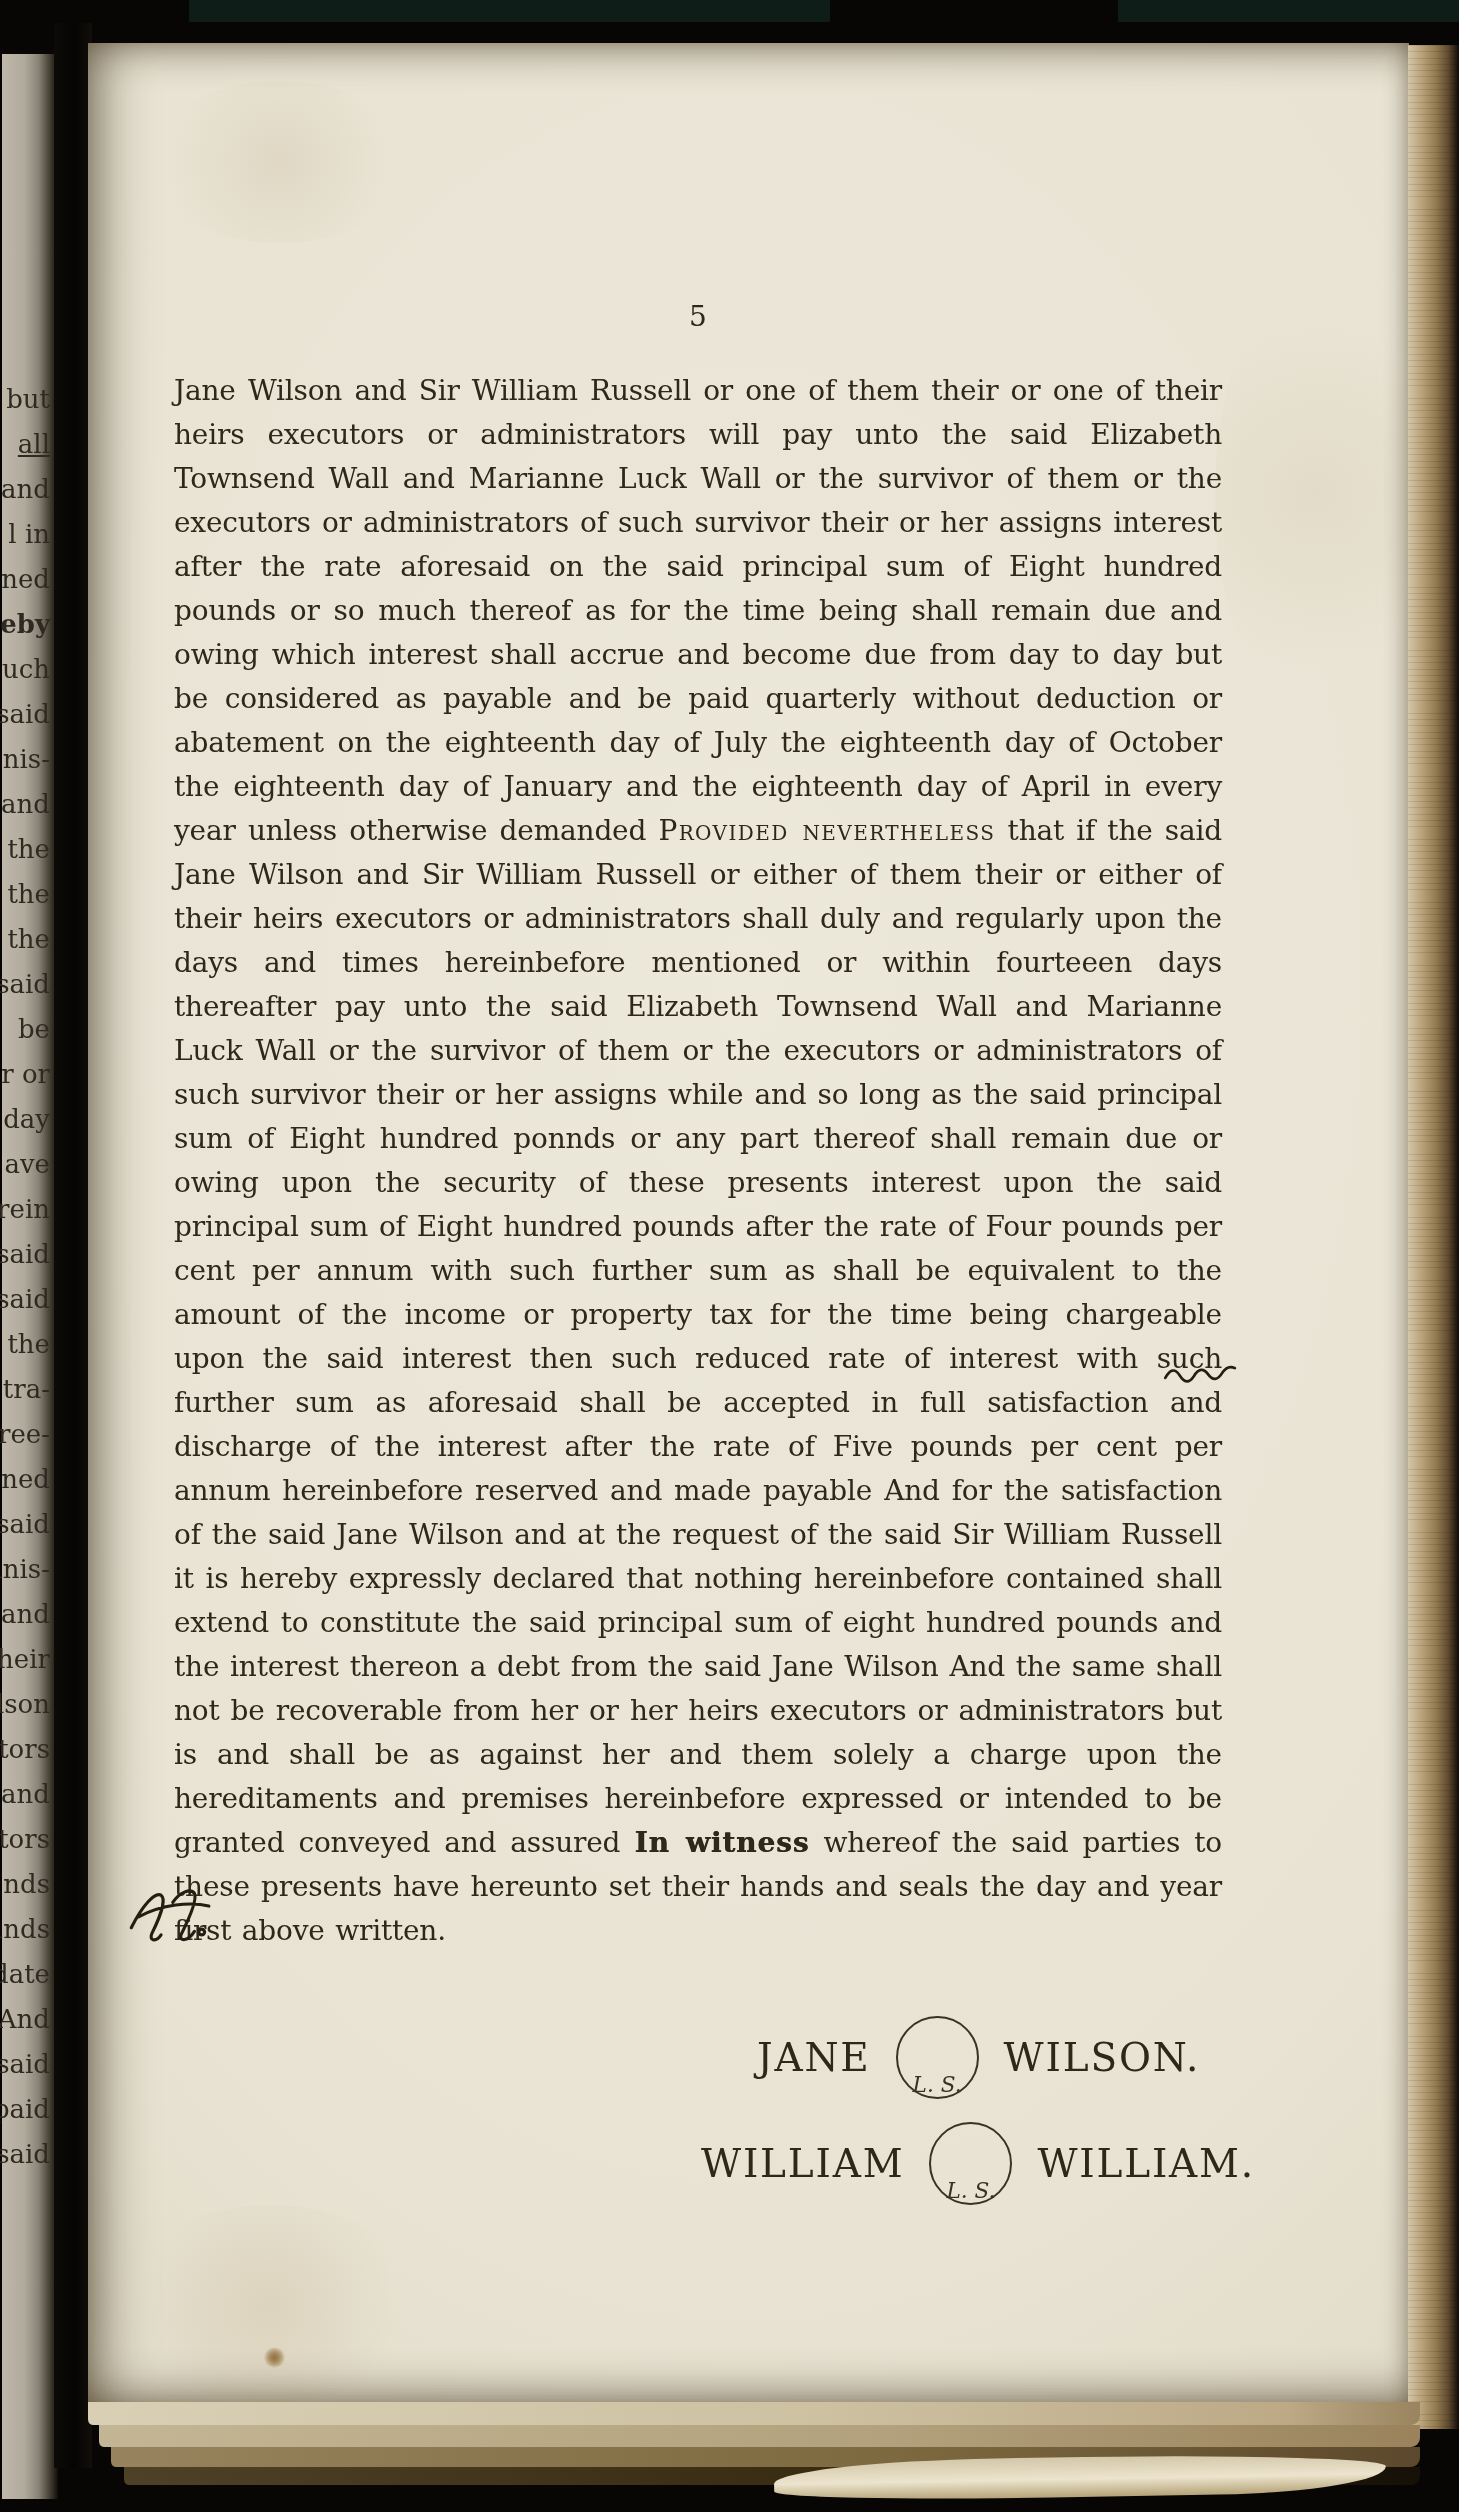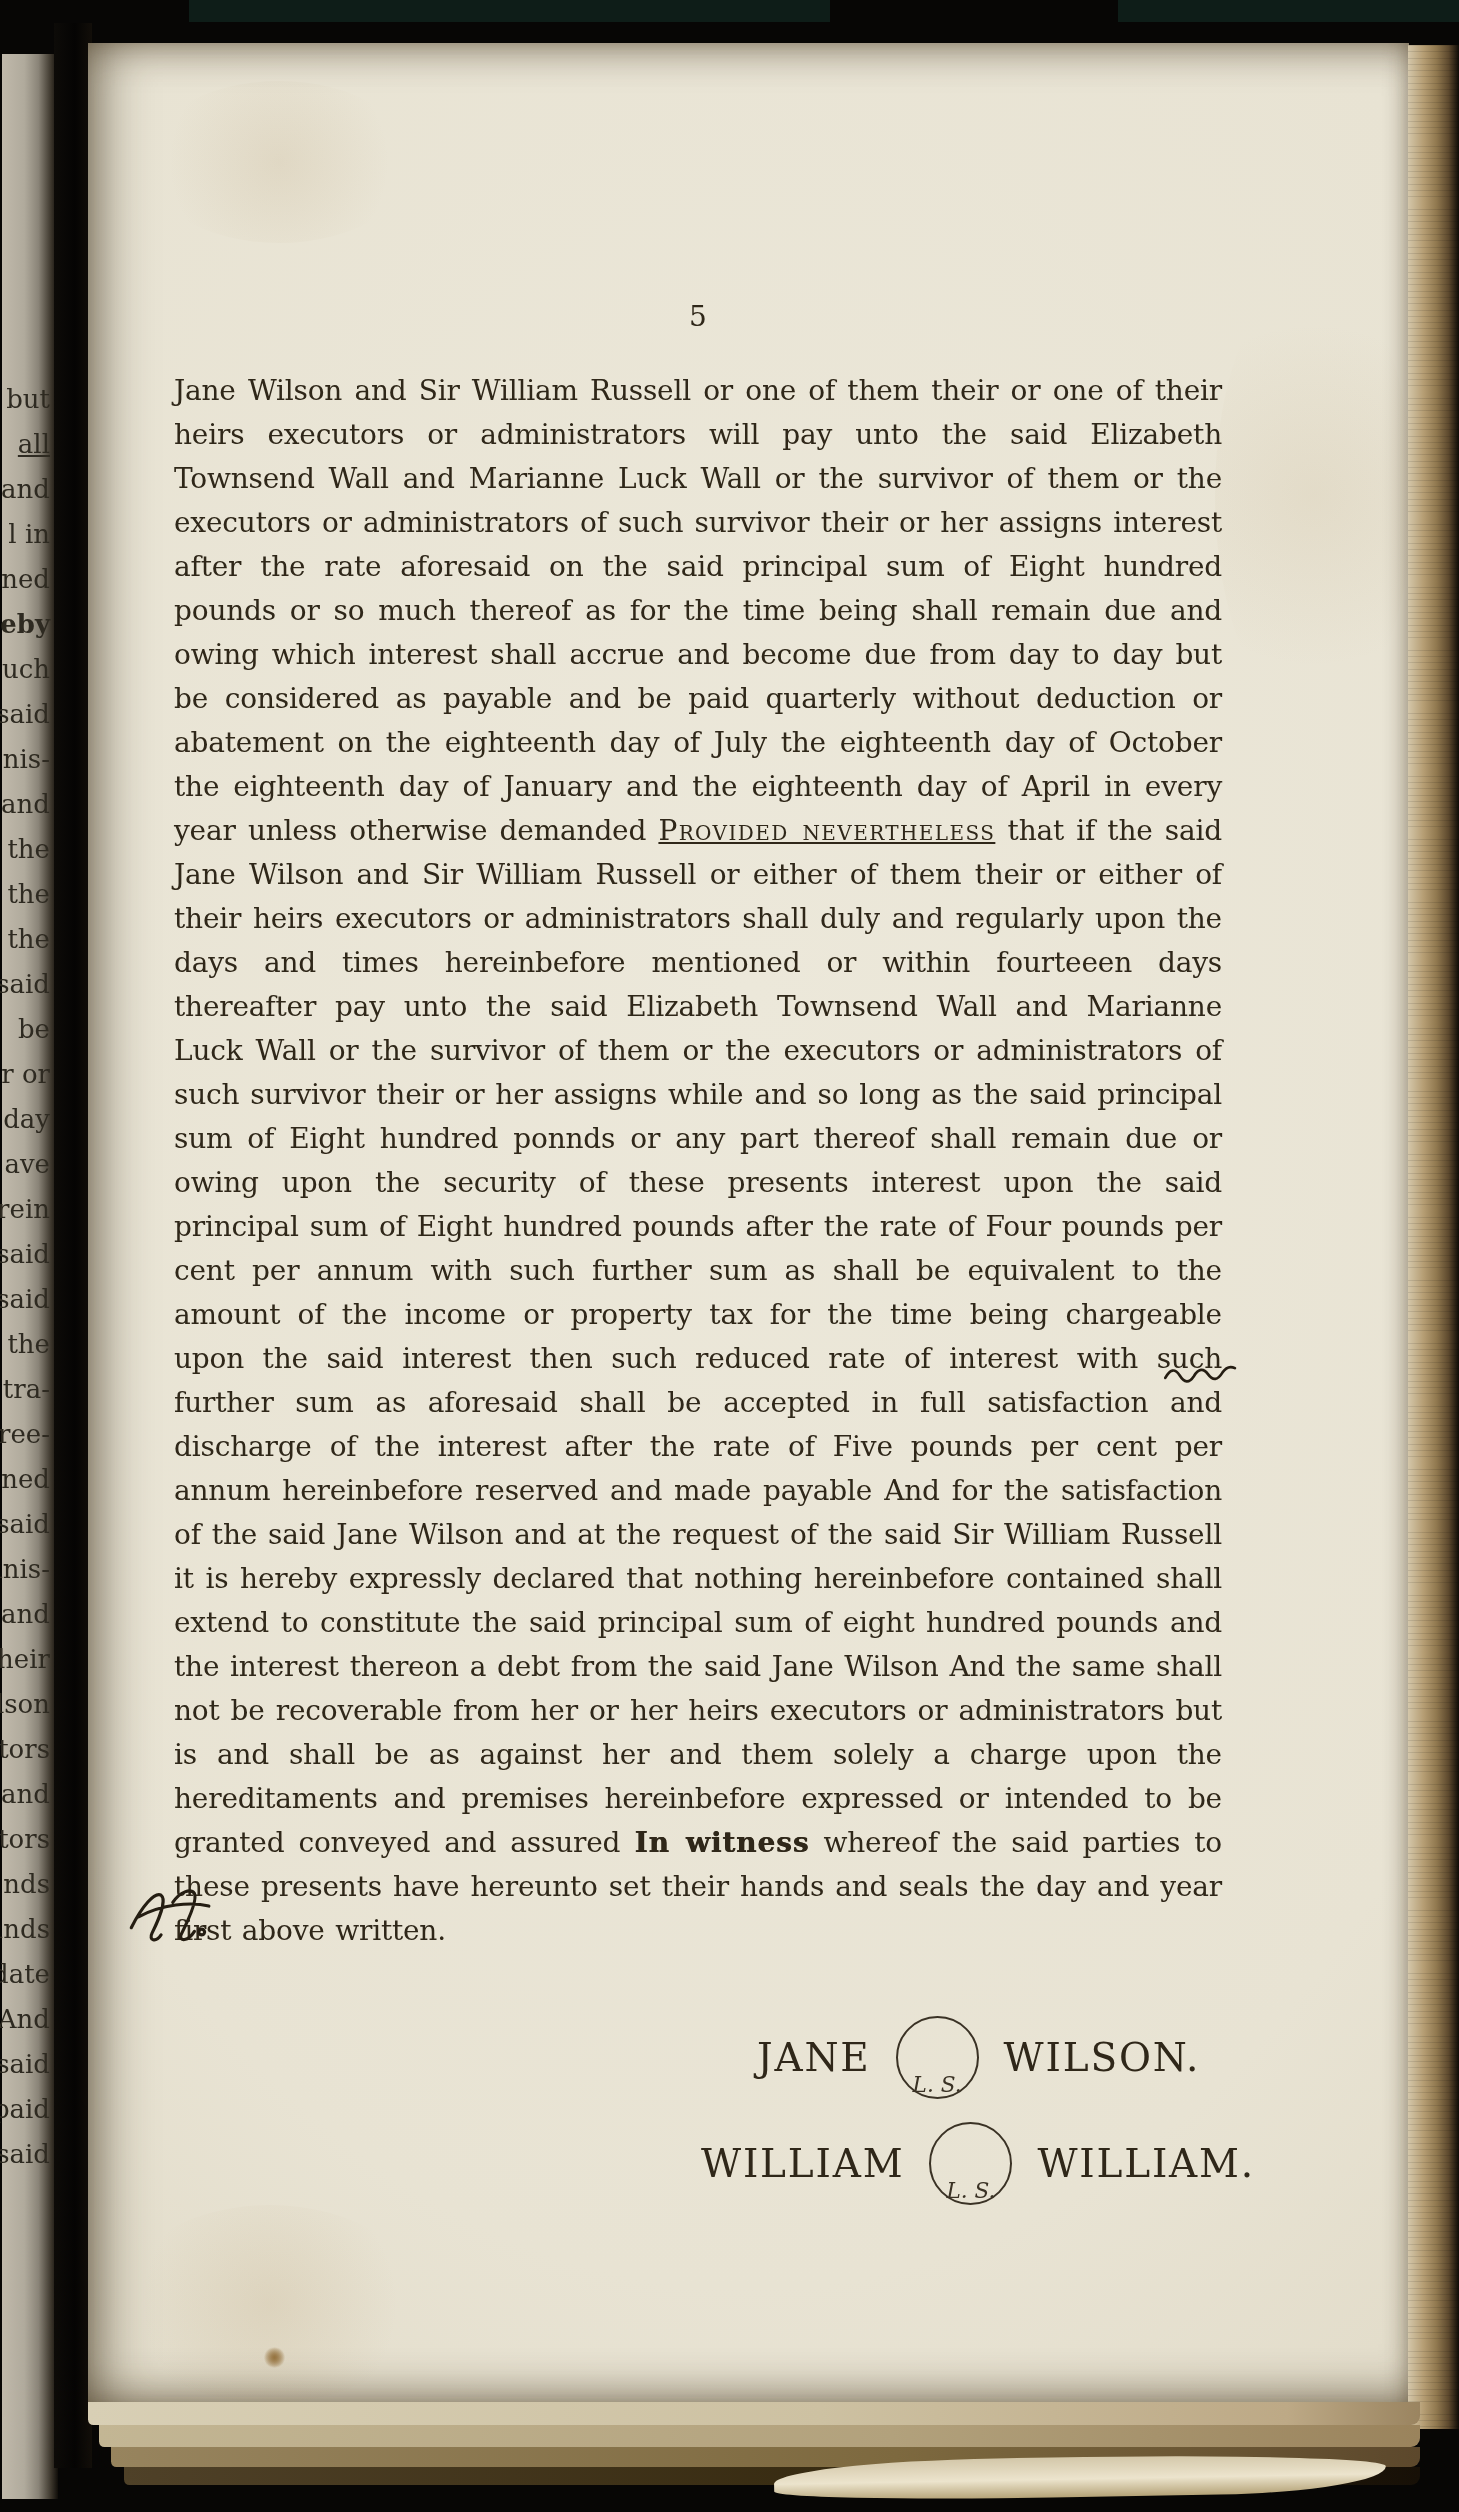--- a/index.html
+++ b/index.html
@@ -50,21 +50,21 @@
     text-align: center; font-size: 28px; color: #2f2719;
     margin: 0 0 36px 0;
   }
 
   .deed-text {
     font-size: 28px; line-height: 44px;
     text-align: justify; color: #2f2719;
     letter-spacing: -0.2px; word-spacing: 1.8px;
     margin: 0;
   }
-  .smallcaps { font-variant: small-caps; letter-spacing: 1.4px; text-decoration: underline; }
+  .smallcaps { font-variant: small-caps; letter-spacing: 1.4px; }
   .gothic { font-weight: 700; letter-spacing: 0.9px; text-shadow: 0.5px 0 0 #2f2719; }
 
   
   .sig-block { margin-top: 63px; }
   .sig-row { display: flex; align-items: center; gap: 25px; white-space: nowrap; }
   .sig-row.r1 { margin-left: 583px; margin-bottom: 23.4px; }
   .sig-row.r2 { margin-left: 527px; }
   .sig-name { font-size: 39px; letter-spacing: 1.8px; color: #2f2719; }
   .seal {
     width: 79px; height: 79px; border: 2.7px solid #3a3225; border-radius: 50%;

